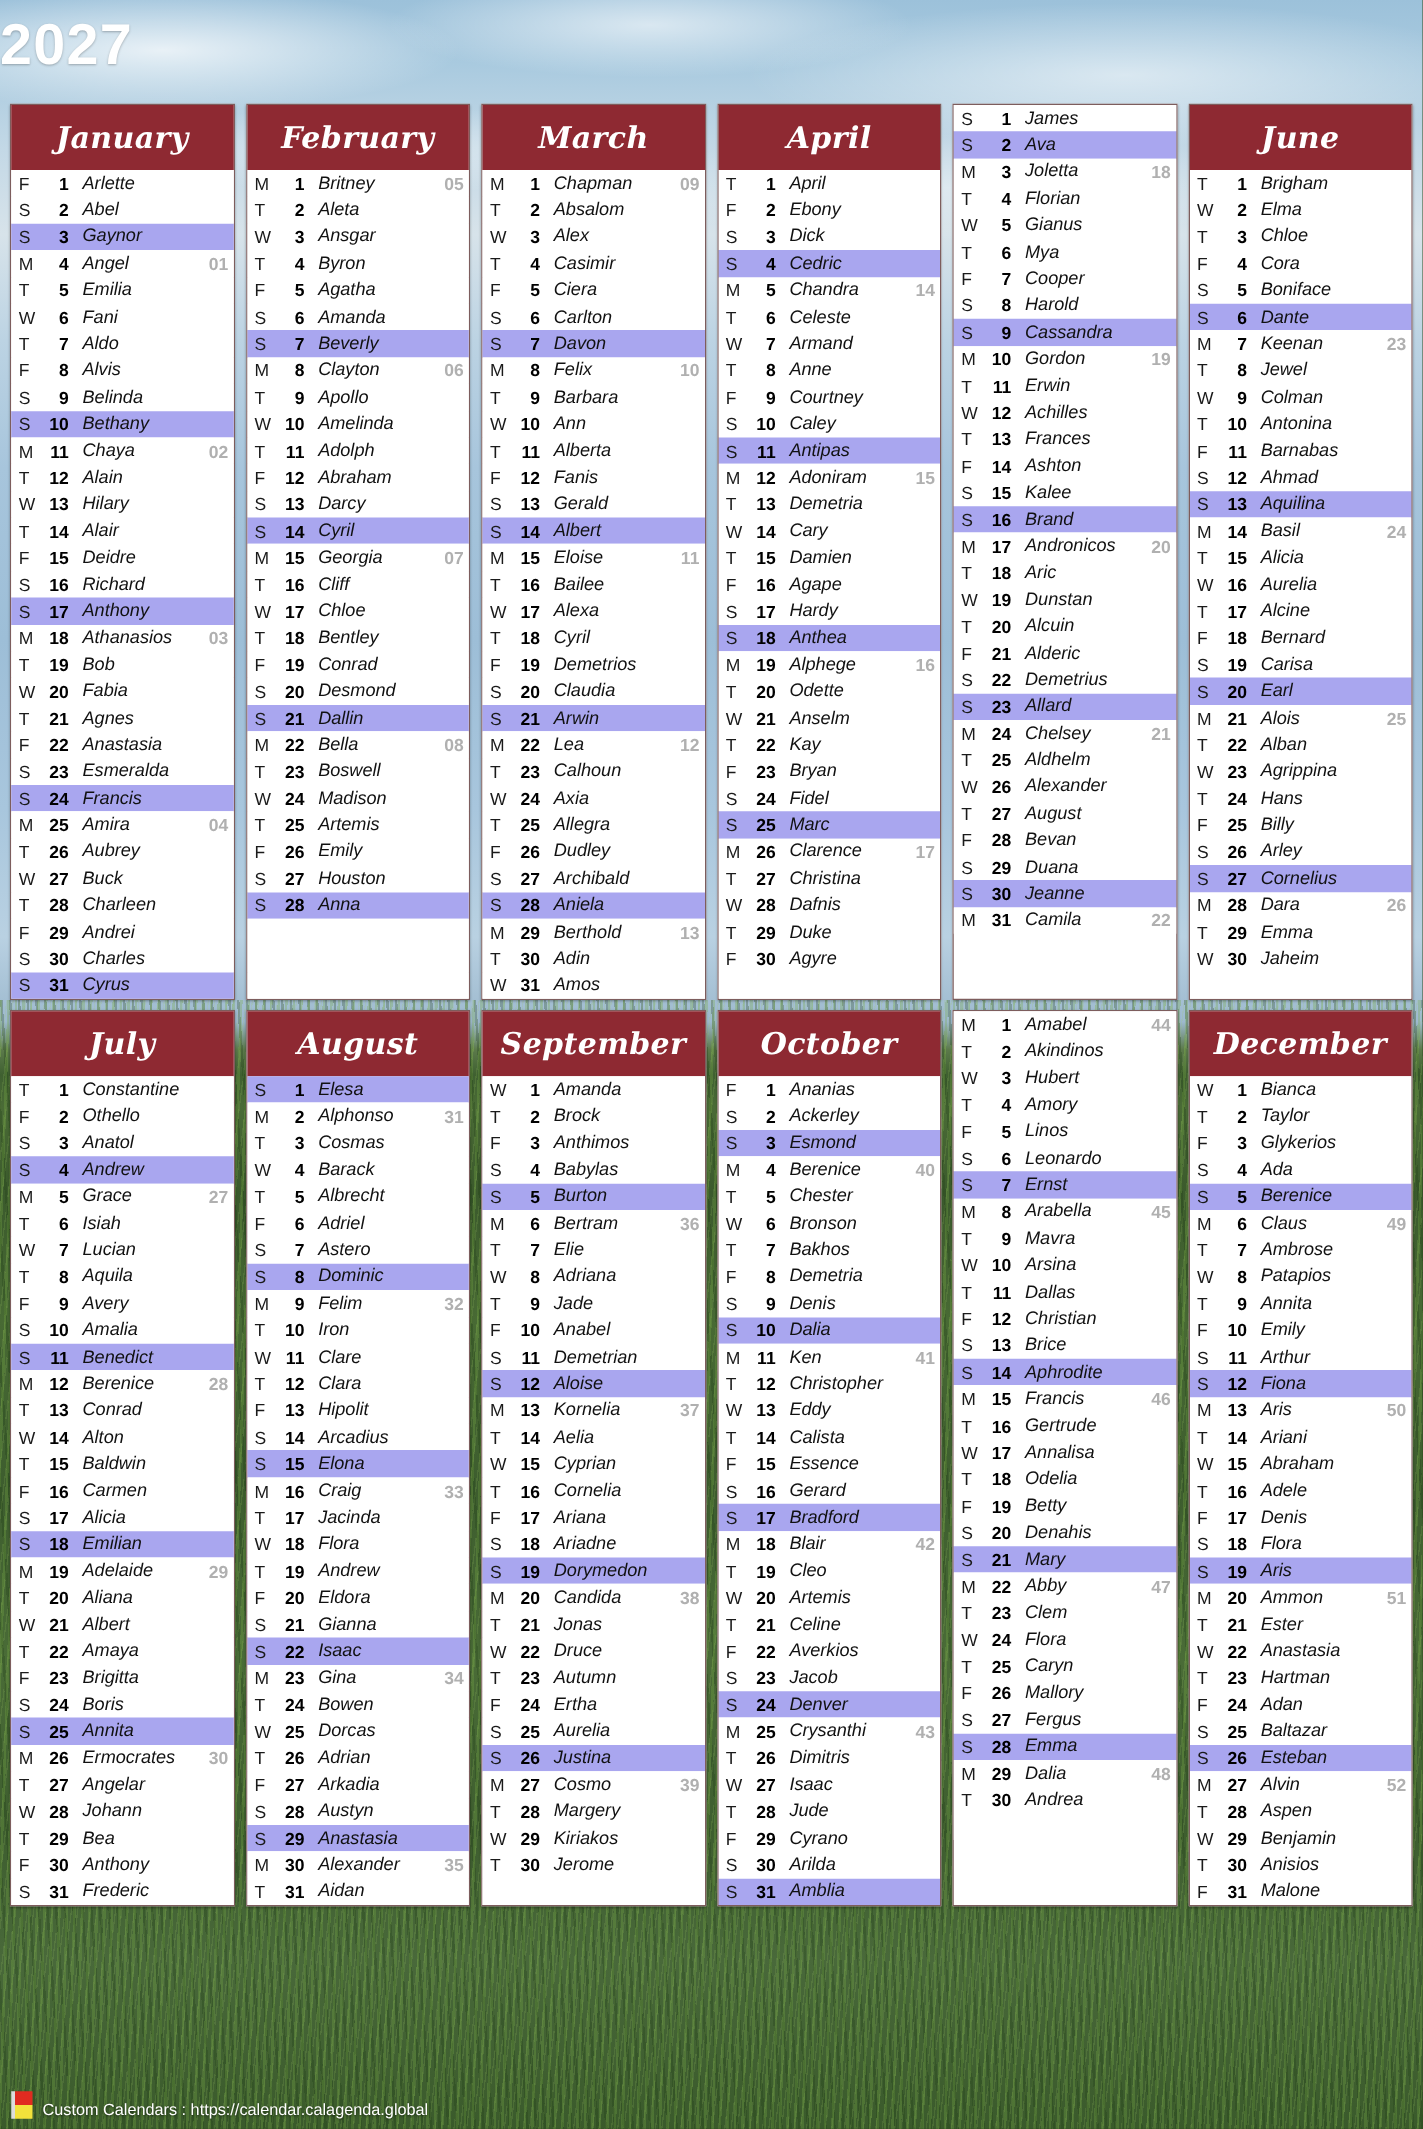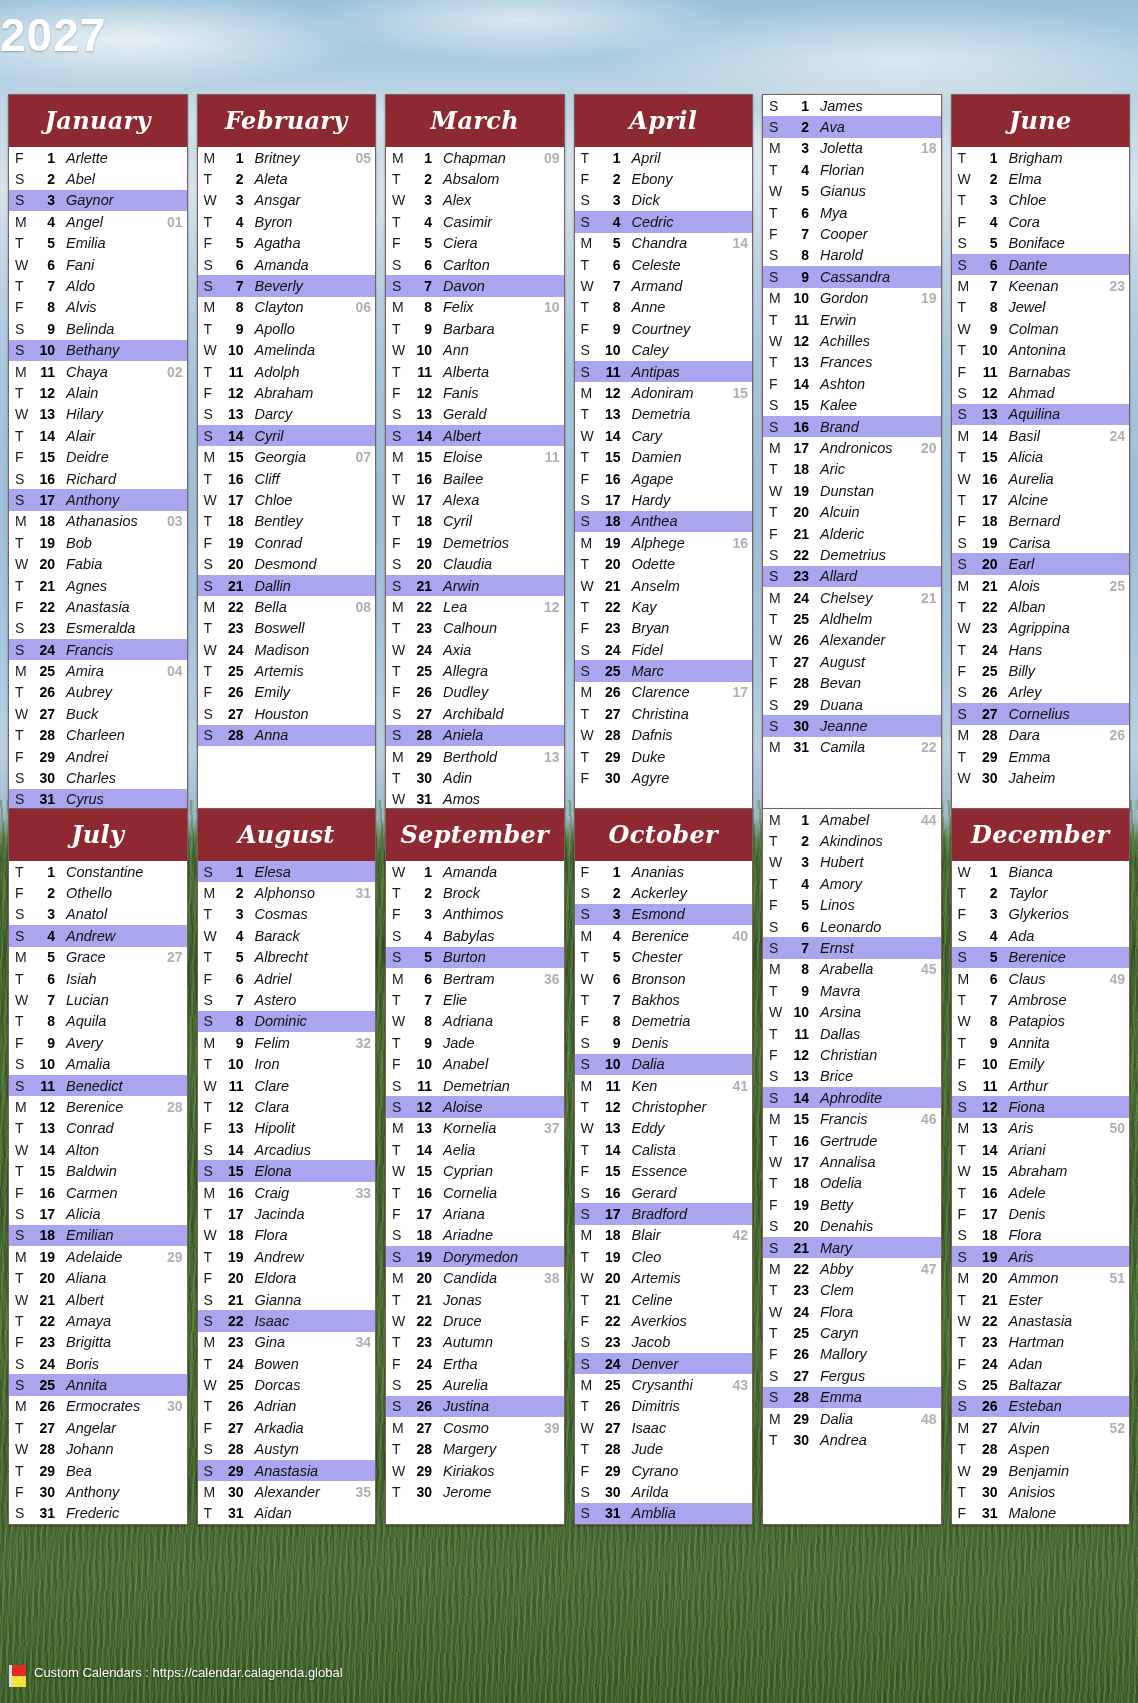--- a/index.html
+++ b/index.html
@@ -74,21 +74,21 @@
   }
 
   
   .half {
     position: absolute;
     left: 8px;
     width: 1122px;
     display: flex;
     gap: 9px;
   }
-  #half-1 { top: 94px; }
+  #half-1 { top: 83px; }
   #half-2 { top: 808px; }
 
   .month {
     flex: 1 1 0;
     min-width: 0;
     border: 1px solid #7d5d5d;
     background: #ffffff;
     box-shadow: 0 1px 2px rgba(0,0,0,.35);
   }
 
@@ -158,21 +158,21 @@
   .day-row.blank { background:#ffffff; }
 
   
   #footer {
     position: absolute;
     left: 8px;
     top: 1665px;
     width: 1122px;
     height: 30px;
     display: flex;
-    align-items: flex-start;
+    align-items: flex-end;
     gap: 8px;
     color: #ffffff;
     font-size: 13px;
     z-index: 5;
   }
   #flag-icon {
     width: 18px; height: 22px;
     position: relative;
     flex: 0 0 18px;
   }

